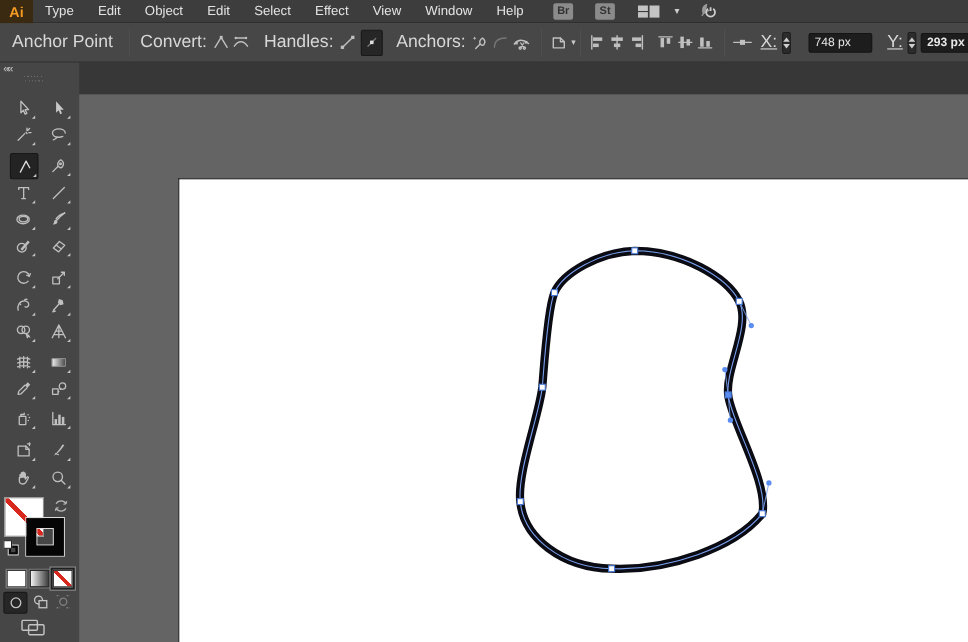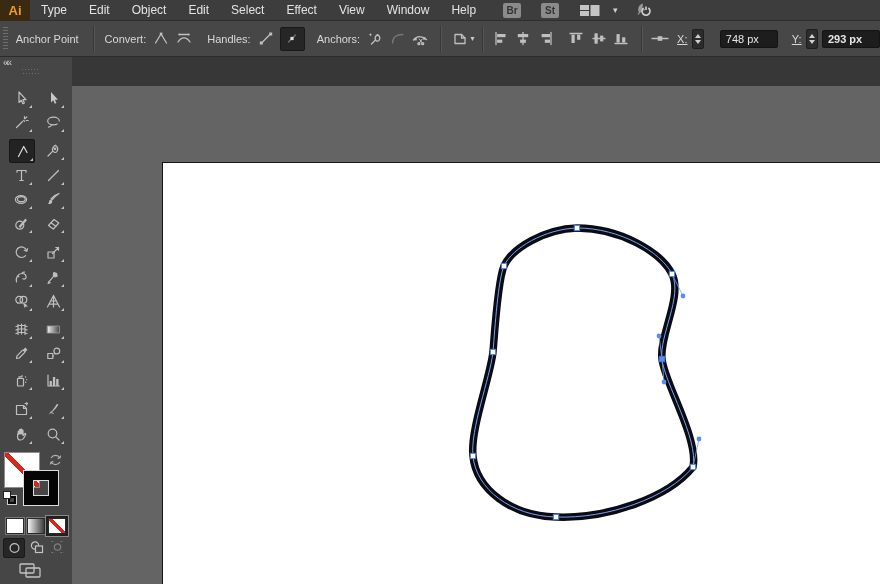--- a/index.html
+++ b/index.html
@@ -15,21 +15,21 @@
   .app-chip{width:18px;height:15px;background:#8b8b8b;color:#333;font-size:10px;font-weight:bold;
             border-radius:2px;display:flex;align-items:center;justify-content:center;margin-right:20px;}
   .mb-ico{display:flex;align-items:center;margin-right:8px;}
   .chev{color:#cfcfcf;font-size:9px;margin:0 14px 0 4px;}
   
   .ctrlbar{position:absolute;left:0;top:21px;width:880px;height:35px;background:#474747;
            border-bottom:1px solid #2b2b2b;display:flex;align-items:center;}
   .vgrip{width:5px;height:24px;margin-left:3px;
          background-image:repeating-linear-gradient(#6e6e6e 0 1px,transparent 1px 3px);
          background-size:2px 100%;background-repeat:repeat-x;}
-  .cb-label{color:#d8d8d8;font-size:11px;white-space:nowrap;}
+  .cb-label{color:#d8d8d8;font-size:16px;white-space:nowrap;}
   .sep{width:1px;height:26px;background:#383838;border-right:1px solid #555;margin:0 6px;}
   .icobtn{width:24px;height:22px;display:flex;align-items:center;justify-content:center;border-radius:2px;}
   .icobtn.pressed{background:#262626;border:1px solid #191919;}
   .icobtn svg{stroke:#bfbfbf;fill:none;stroke-width:1.3;stroke-linecap:round;stroke-linejoin:round;}
   .field{background:#1d1d1d;border:1px solid #141414;color:#e6e6e6;font-size:11px;
          font-family:"Liberation Sans",sans-serif;width:46px;height:16px;padding:0 5px;border-radius:2px;}
   .stepper{width:11px;height:18px;background:#2c2c2c;border:1px solid #1e1e1e;border-radius:2px;
            display:flex;flex-direction:column;align-items:center;justify-content:center;gap:2px;}
   .tri-up{width:0;height:0;border-left:3px solid transparent;border-right:3px solid transparent;border-bottom:4px solid #cfcfcf;}
   .tri-dn{width:0;height:0;border-left:3px solid transparent;border-right:3px solid transparent;border-top:4px solid #cfcfcf;}

